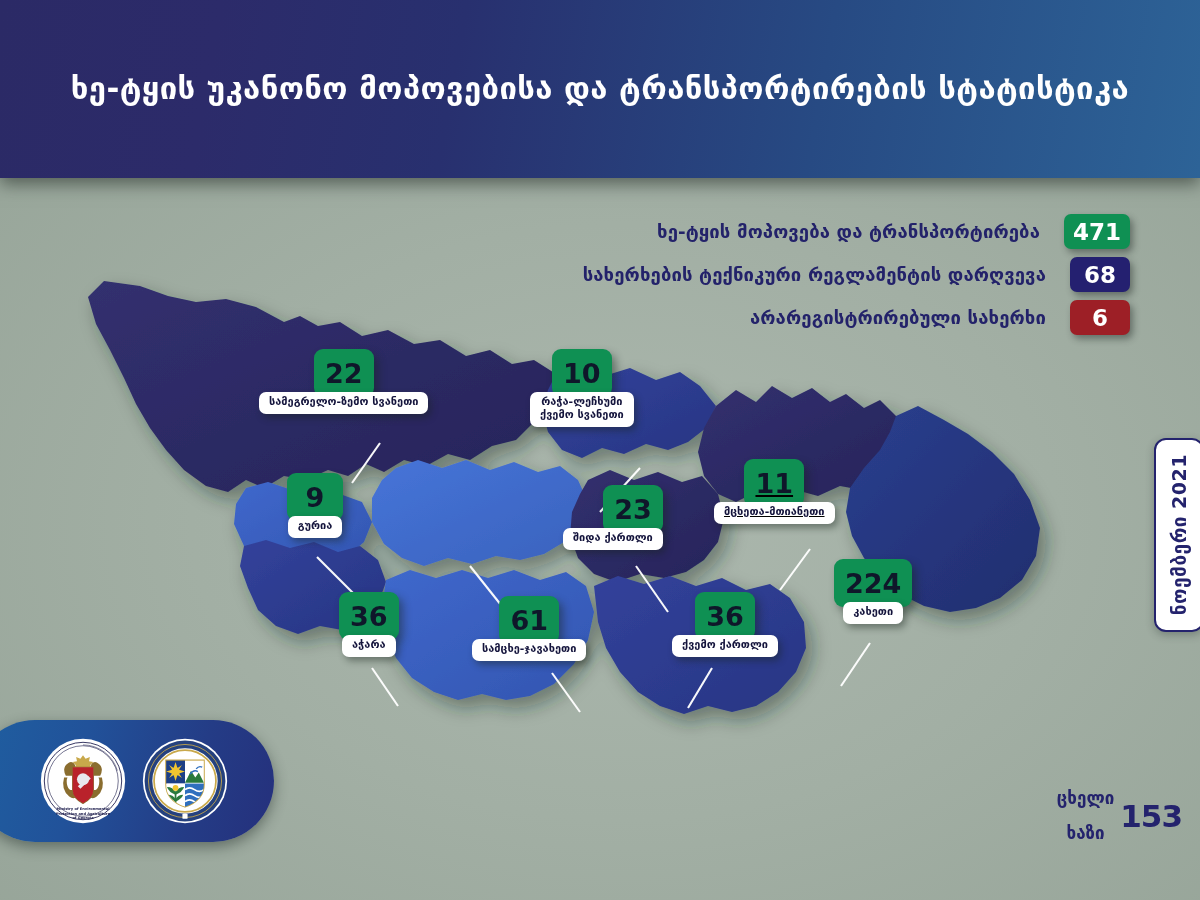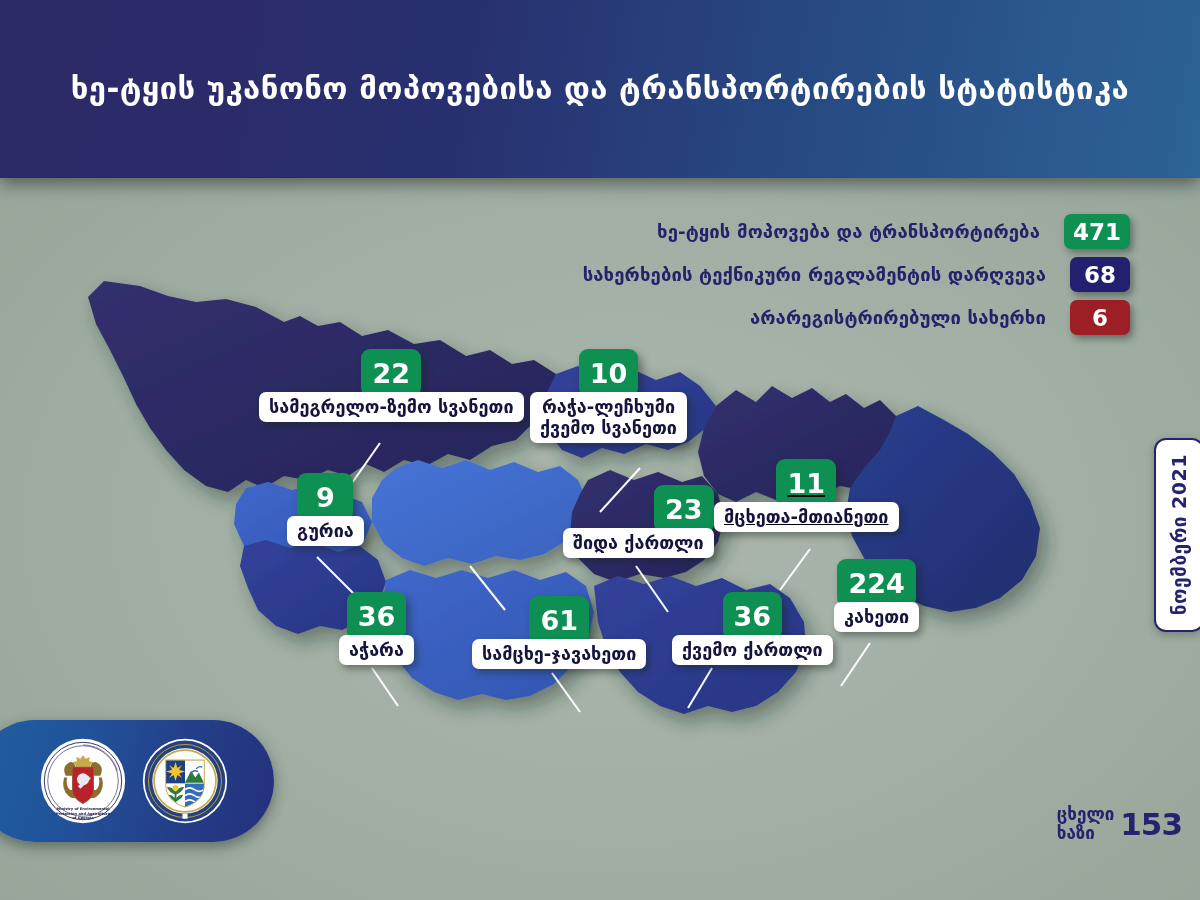--- a/index.html
+++ b/index.html
@@ -56,28 +56,28 @@
   .lb-red{background:#9d1f26;}
 
   
   .map-wrap{position:absolute;left:0;top:150px;width:1200px;height:650px;z-index:2;}
   .map-svg{display:block;width:1200px;height:650px;}
 
   
   .marker{position:absolute;z-index:5;}
   .marker .num{
     display:inline-flex;align-items:center;justify-content:center;
-    background:#0f9053;color:#ffffff;border-radius:9px;
+    background:#0f9053;color:#0f172a;border-radius:9px;
     font-size:27px;font-weight:700;line-height:1;
     min-width:56px;height:48px;padding:0 11px;box-sizing:border-box;
     box-shadow:4px 5px 8px rgba(25,35,28,.45);
   }
   .marker .name{
     display:inline-block;background:#ffffff;color:#14143c;
-    border-radius:7px;font-size:18px;font-weight:700;
+    border-radius:7px;font-size:11px;font-weight:700;
     padding:4px 10px 5px;line-height:1.18;white-space:nowrap;
     box-shadow:3px 4px 7px rgba(25,35,28,.42);
   }
   .marker .name.two{white-space:normal;text-align:center;}
   .stack{display:flex;flex-direction:column;}
   .leader{position:absolute;z-index:4;}
   .leader svg{display:block;overflow:visible;}
 
   
   .date-tab{
@@ -92,22 +92,22 @@
     writing-mode:vertical-rl;transform:rotate(180deg);
     color:#24236d;font-size:19px;font-weight:700;letter-spacing:.5px;white-space:nowrap;
   }
 
   
   .hotline{
     position:absolute;right:18px;bottom:58px;z-index:7;
     display:flex;align-items:center;gap:6px;color:#24236d;
   }
   .hotline .words{
-    font-size:17px;font-weight:700;line-height:1.0;text-align:left;
-    display:flex;flex-direction:column;gap:2px;
+    font-size:17px;font-weight:700;line-height:1.0;text-align:center;
+    display:flex;flex-direction:column;gap:18px;
   }
   .hotline .num{font-size:31px;font-weight:800;line-height:.92;letter-spacing:-1px;}
 
   
   .logobar{
     position:absolute;left:-26px;bottom:58px;z-index:7;
     width:300px;height:122px;border-radius:61px;
     background:linear-gradient(105deg,#1f5fa0 0%,#21529a 35%,#243c86 72%,#25307c 100%);
     box-shadow:0 5px 14px rgba(25,35,30,.45);
     display:flex;align-items:center;justify-content:flex-end;gap:16px;

